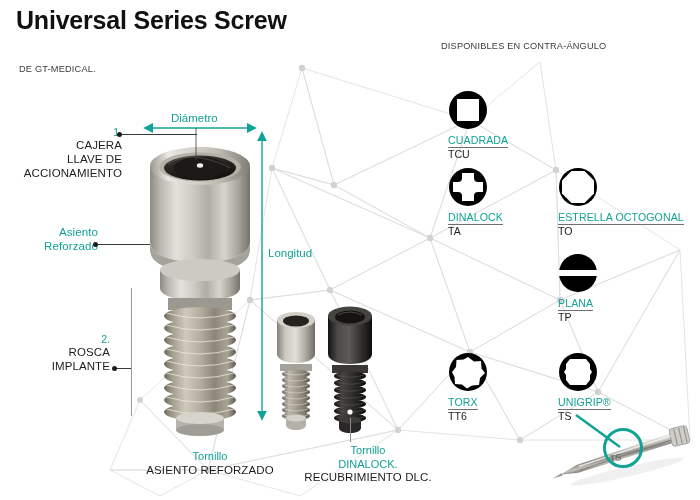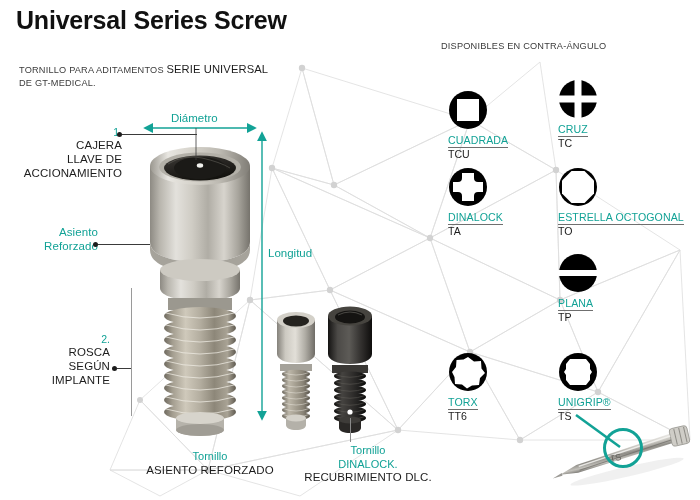--- a/index.html
+++ b/index.html
@@ -344,24 +344,20 @@
       <path d="M12,114.5 q15,5.5 30,0"></path>
     </g>
     <path d="M16,118 L16,126 C16,129 21,131 27,131 C33,131 38,129 38,126 L38,118 Z" fill="#2a2826"></path>
     <ellipse cx="27" cy="118" rx="11" ry="3.6" fill="#3e3c39"></ellipse>
     <circle cx="27" cy="110" r="2.6" fill="#ffffff"></circle>
   </svg>
 
   <div id="title">Universal Series Screw</div>
 
   <div id="intro">
-    <div class="ln1">
-      <span>TORNILLO PARA ADITAMENTOS</span>
-      <span class="strong">SERIE UNIVERSAL</span>
-    </div>
     <div class="ln2">DE GT-MEDICAL.</div>
   </div>
 
   <div class="callout" id="co-cajera">
     <div class="num">1.</div>
     <div class="txt">CAJERA</div>
     <div class="txt">LLAVE DE</div>
     <div class="txt">ACCIONAMIENTO</div>
   </div>
   <div class="dot" style="left:117px; top:132px;"></div>
@@ -370,21 +366,20 @@
   <div class="callout" id="co-asiento">
     <div class="txt teal">Asiento</div>
     <div class="txt teal">Reforzado</div>
   </div>
   <div class="dot" style="left:93px; top:242px;"></div>
   <div class="leader h" style="left:98px; top:244px; width:52px;"></div>
 
   <div class="callout" id="co-rosca">
     <div class="num">2.</div>
     <div class="txt">ROSCA</div>
-    <div class="txt">SEGÚN</div>
     <div class="txt">IMPLANTE</div>
   </div>
   <div class="dot" style="left:112px; top:366px;"></div>
   <div class="leader h" style="left:117px; top:368px; width:14px;"></div>
   <div class="leader v" style="left:131px; top:288px; height:128px;"></div>
 
   <div id="dim-diam-label">Diámetro</div>
   <div id="dim-long-label">Longitud</div>
 
   <div class="caption" id="cap-main">
@@ -404,29 +399,20 @@
 
   <div class="drive" id="drv-cuadrada">
     <svg class="icon" width="40" height="40" viewBox="0 0 40 40">
       <circle cx="20" cy="20" r="19" fill="#000"></circle>
       <rect x="9" y="9" width="22" height="22" fill="#fff"></rect>
     </svg>
     <span class="name">CUADRADA</span>
     <span class="code">TCU</span>
   </div>
 
-  <div class="drive" id="drv-cruz">
-    <svg class="icon" width="40" height="40" viewBox="0 0 40 40">
-      <circle cx="20" cy="20" r="19" fill="#000"></circle>
-      <rect x="16.5" y="0" width="7" height="40" fill="#fff"></rect>
-      <rect x="0" y="16.5" width="40" height="7" fill="#fff"></rect>
-    </svg>
-    <span class="name">CRUZ</span>
-    <span class="code">TC</span>
-  </div>
 
   <div class="drive" id="drv-dinalock">
     <svg class="icon" width="40" height="40" viewBox="0 0 40 40">
       <circle cx="20" cy="20" r="19" fill="#000"></circle>
       <path d="M14,6 h12 v5 a4,4 0 0 0 4,4 h5 v10 h-5 a4,4 0 0 0 -4,4 v5 h-12 v-5 a4,4 0 0 0 -4,-4 h-5 v-10 h5 a4,4 0 0 0 4,-4 z" fill="#fff"></path>
     </svg>
     <span class="name">DINALOCK</span>
     <span class="code">TA</span>
   </div>
 

